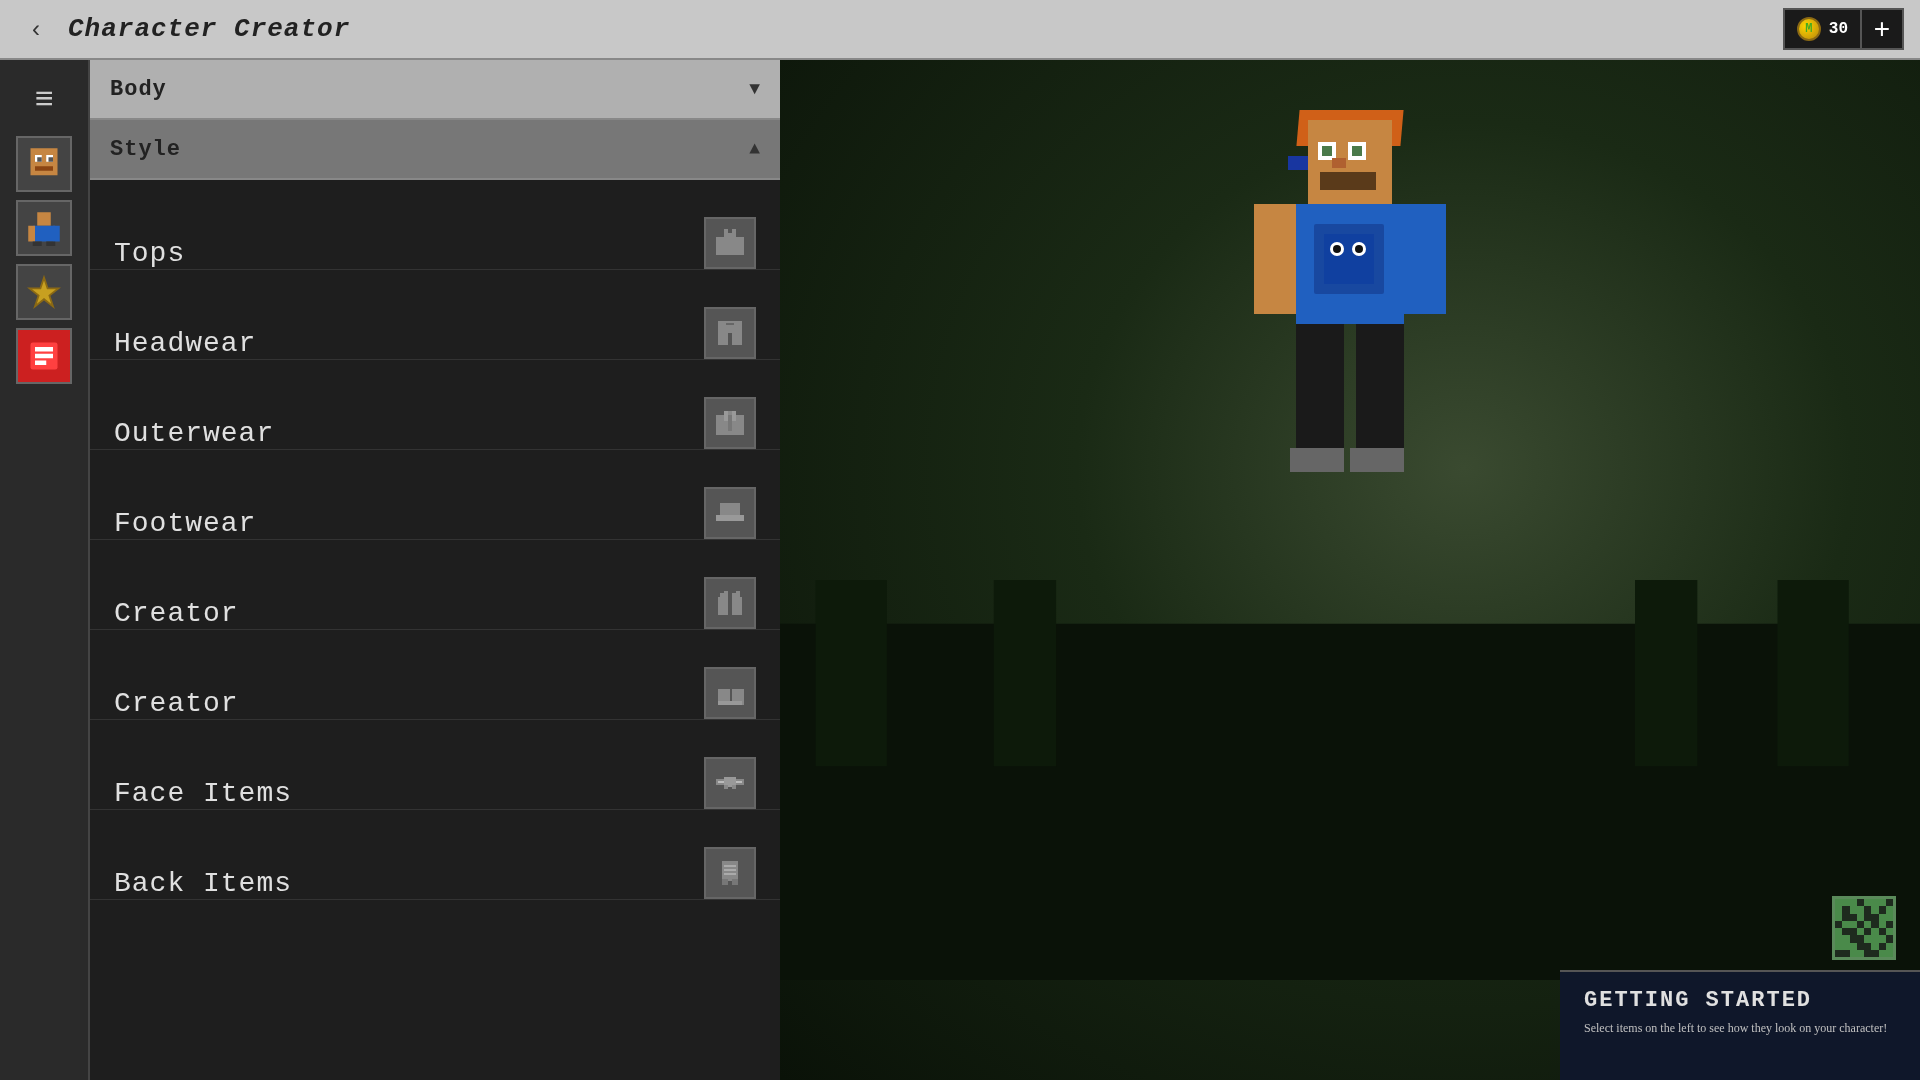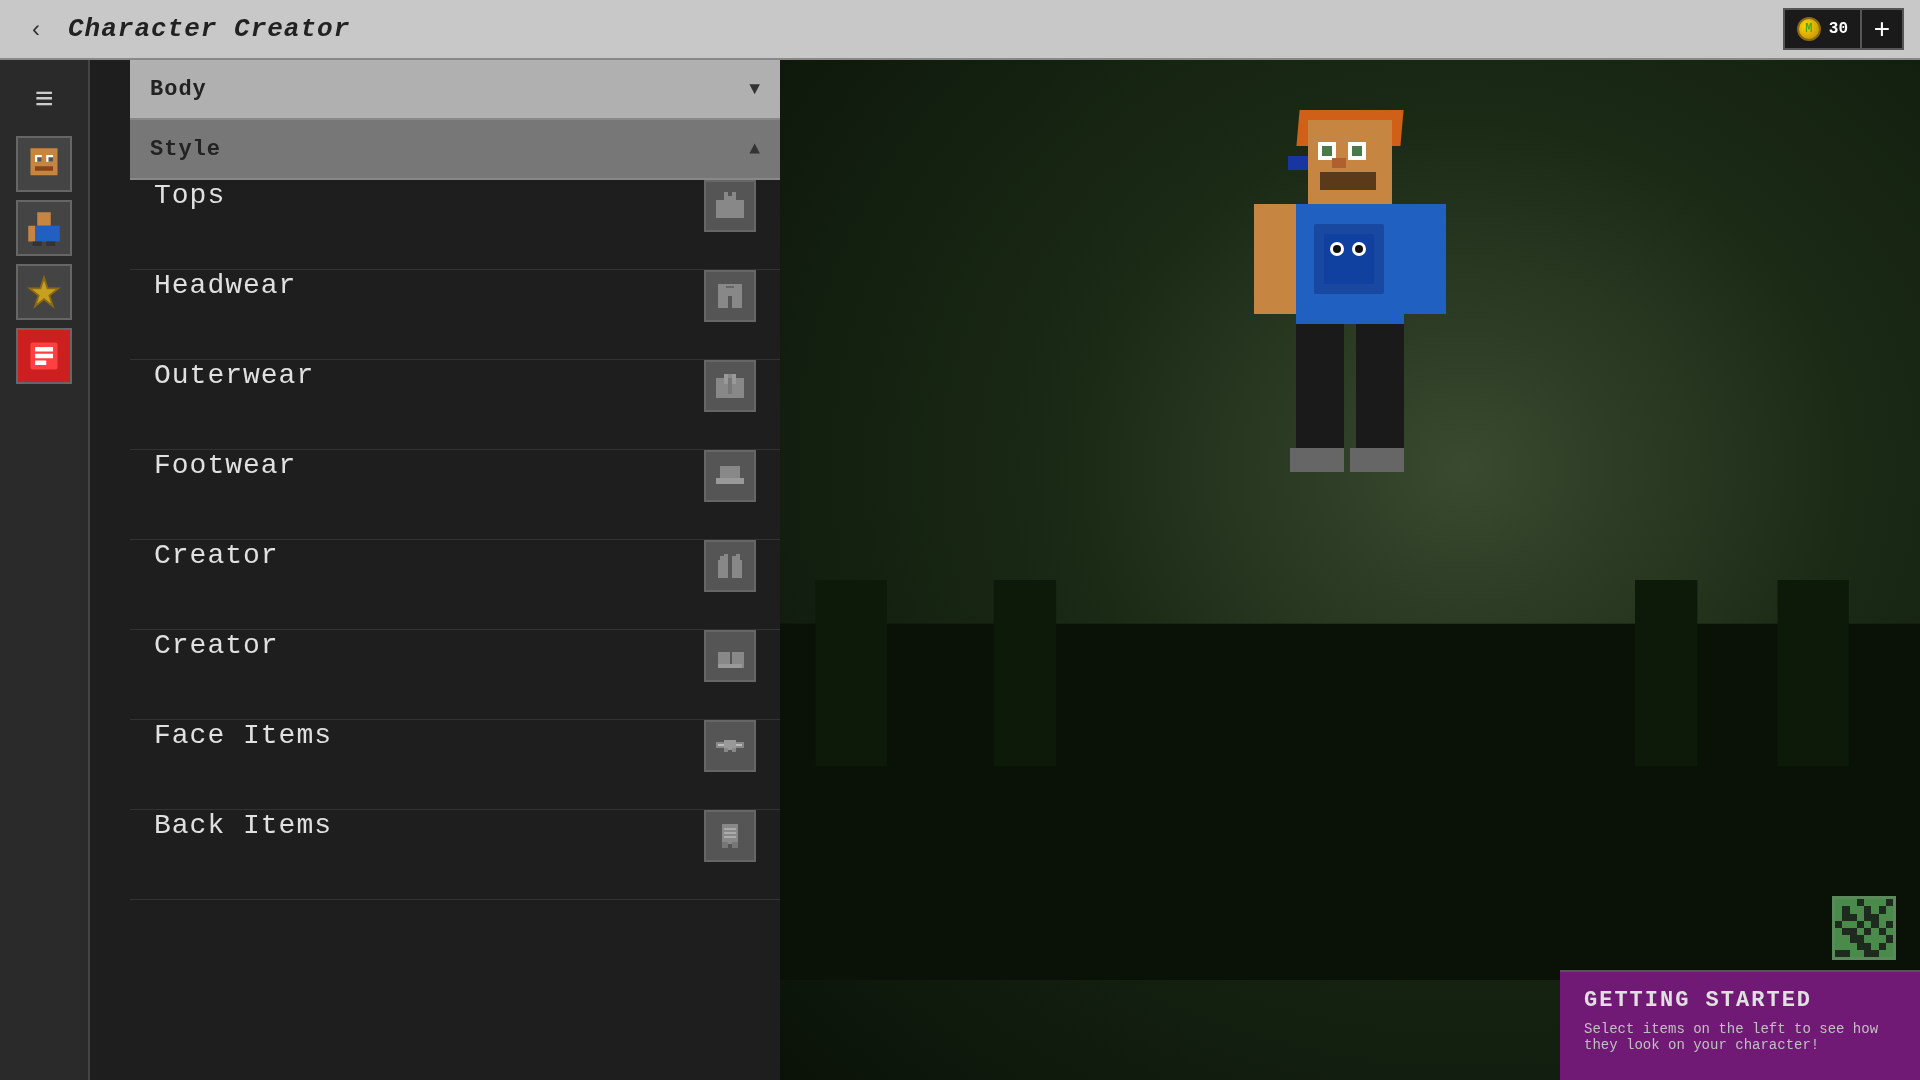--- a/index.html
+++ b/index.html
@@ -114,21 +114,20 @@
     #main-panel {
       position: absolute;
       top: 60px;
       left: 90px;
       width: 690px;
       height: calc(1080px - 60px);
       background: #1e1e1e;
       display: flex;
       flex-direction: column;
       overflow: hidden;
-      padding-left: 40px;
     }
 
     
     .dropdown-header {
       height: 60px;
       background: #b0b0b0;
       display: flex;
       align-items: center;
       justify-content: space-between;
       padding: 0 20px;
@@ -161,21 +160,21 @@
       background: #2a2a2a;
     }
     #category-list::-webkit-scrollbar-thumb {
       background: #666;
       border: 2px solid #333;
     }
 
     .category-item {
       height: 90px;
       display: flex;
-      align-items: flex-start;
+      align-items: flex-end;
       justify-content: space-between;
       padding: 0 24px;
       border-bottom: 1px solid #333;
       cursor: pointer;
     }
     .category-name {
       font-size: 28px;
       color: #e0e0e0;
       letter-spacing: 1px;
       font-family: 'Courier New', Courier, monospace;
@@ -266,37 +265,37 @@
       background: #4a8a4a;
     }
 
     
     #info-panel {
       position: absolute;
       bottom: 0;
       left: 780px;
       right: 0;
       height: 110px;
-      background: #701a75;
+      background: #0f172a;
       border-top: 2px solid #555;
       padding: 16px 24px;
     }
     #info-title {
       font-size: 22px;
       font-weight: bold;
       color: #e0e0e0;
       letter-spacing: 2px;
       text-transform: uppercase;
       font-family: 'Courier New', Courier, monospace;
       margin-bottom: 8px;
     }
     #info-desc {
-      font-size: 14px;
+      font-size: 12px;
       color: #c0c0c0;
-      font-family: Liberation Mono, monospace;
+      font-family: Liberation Serif, serif;
     }
   </style>
 </head>
 <body>
 
 <div id="topbar">
   <button id="back-button">‹</button>
   <span id="title">Character Creator</span>
   <div id="currency-area">
     <div id="currency-display">

